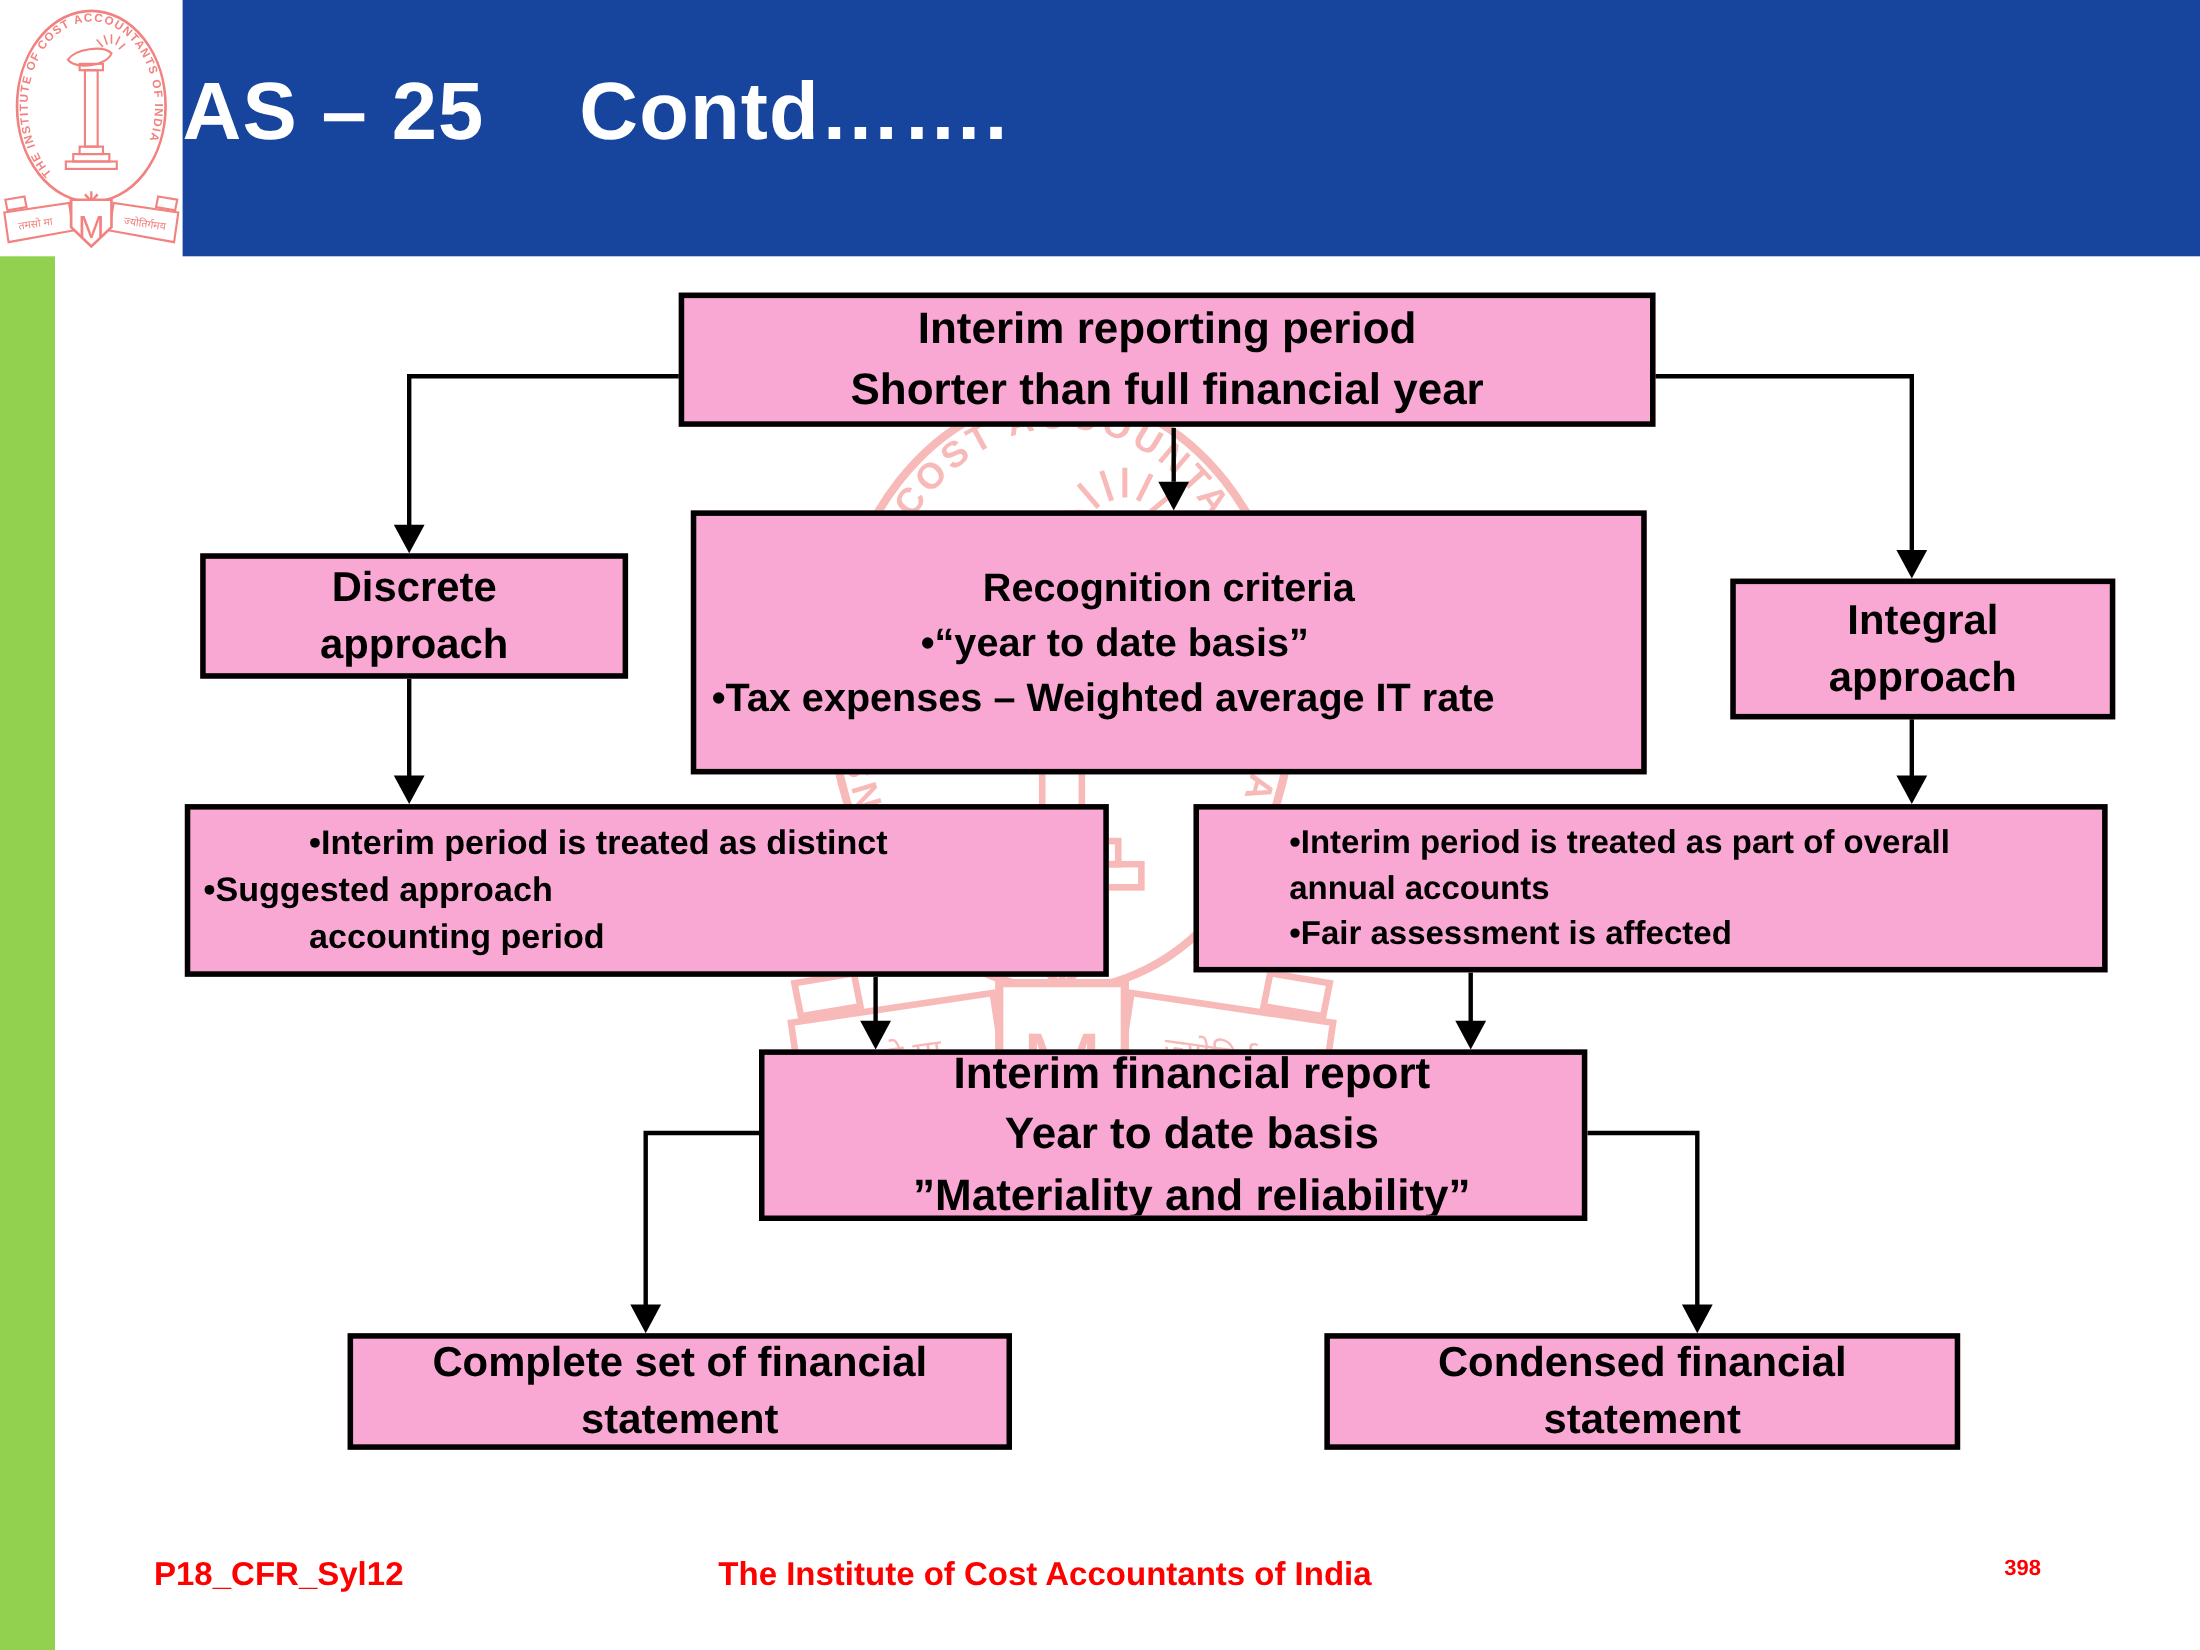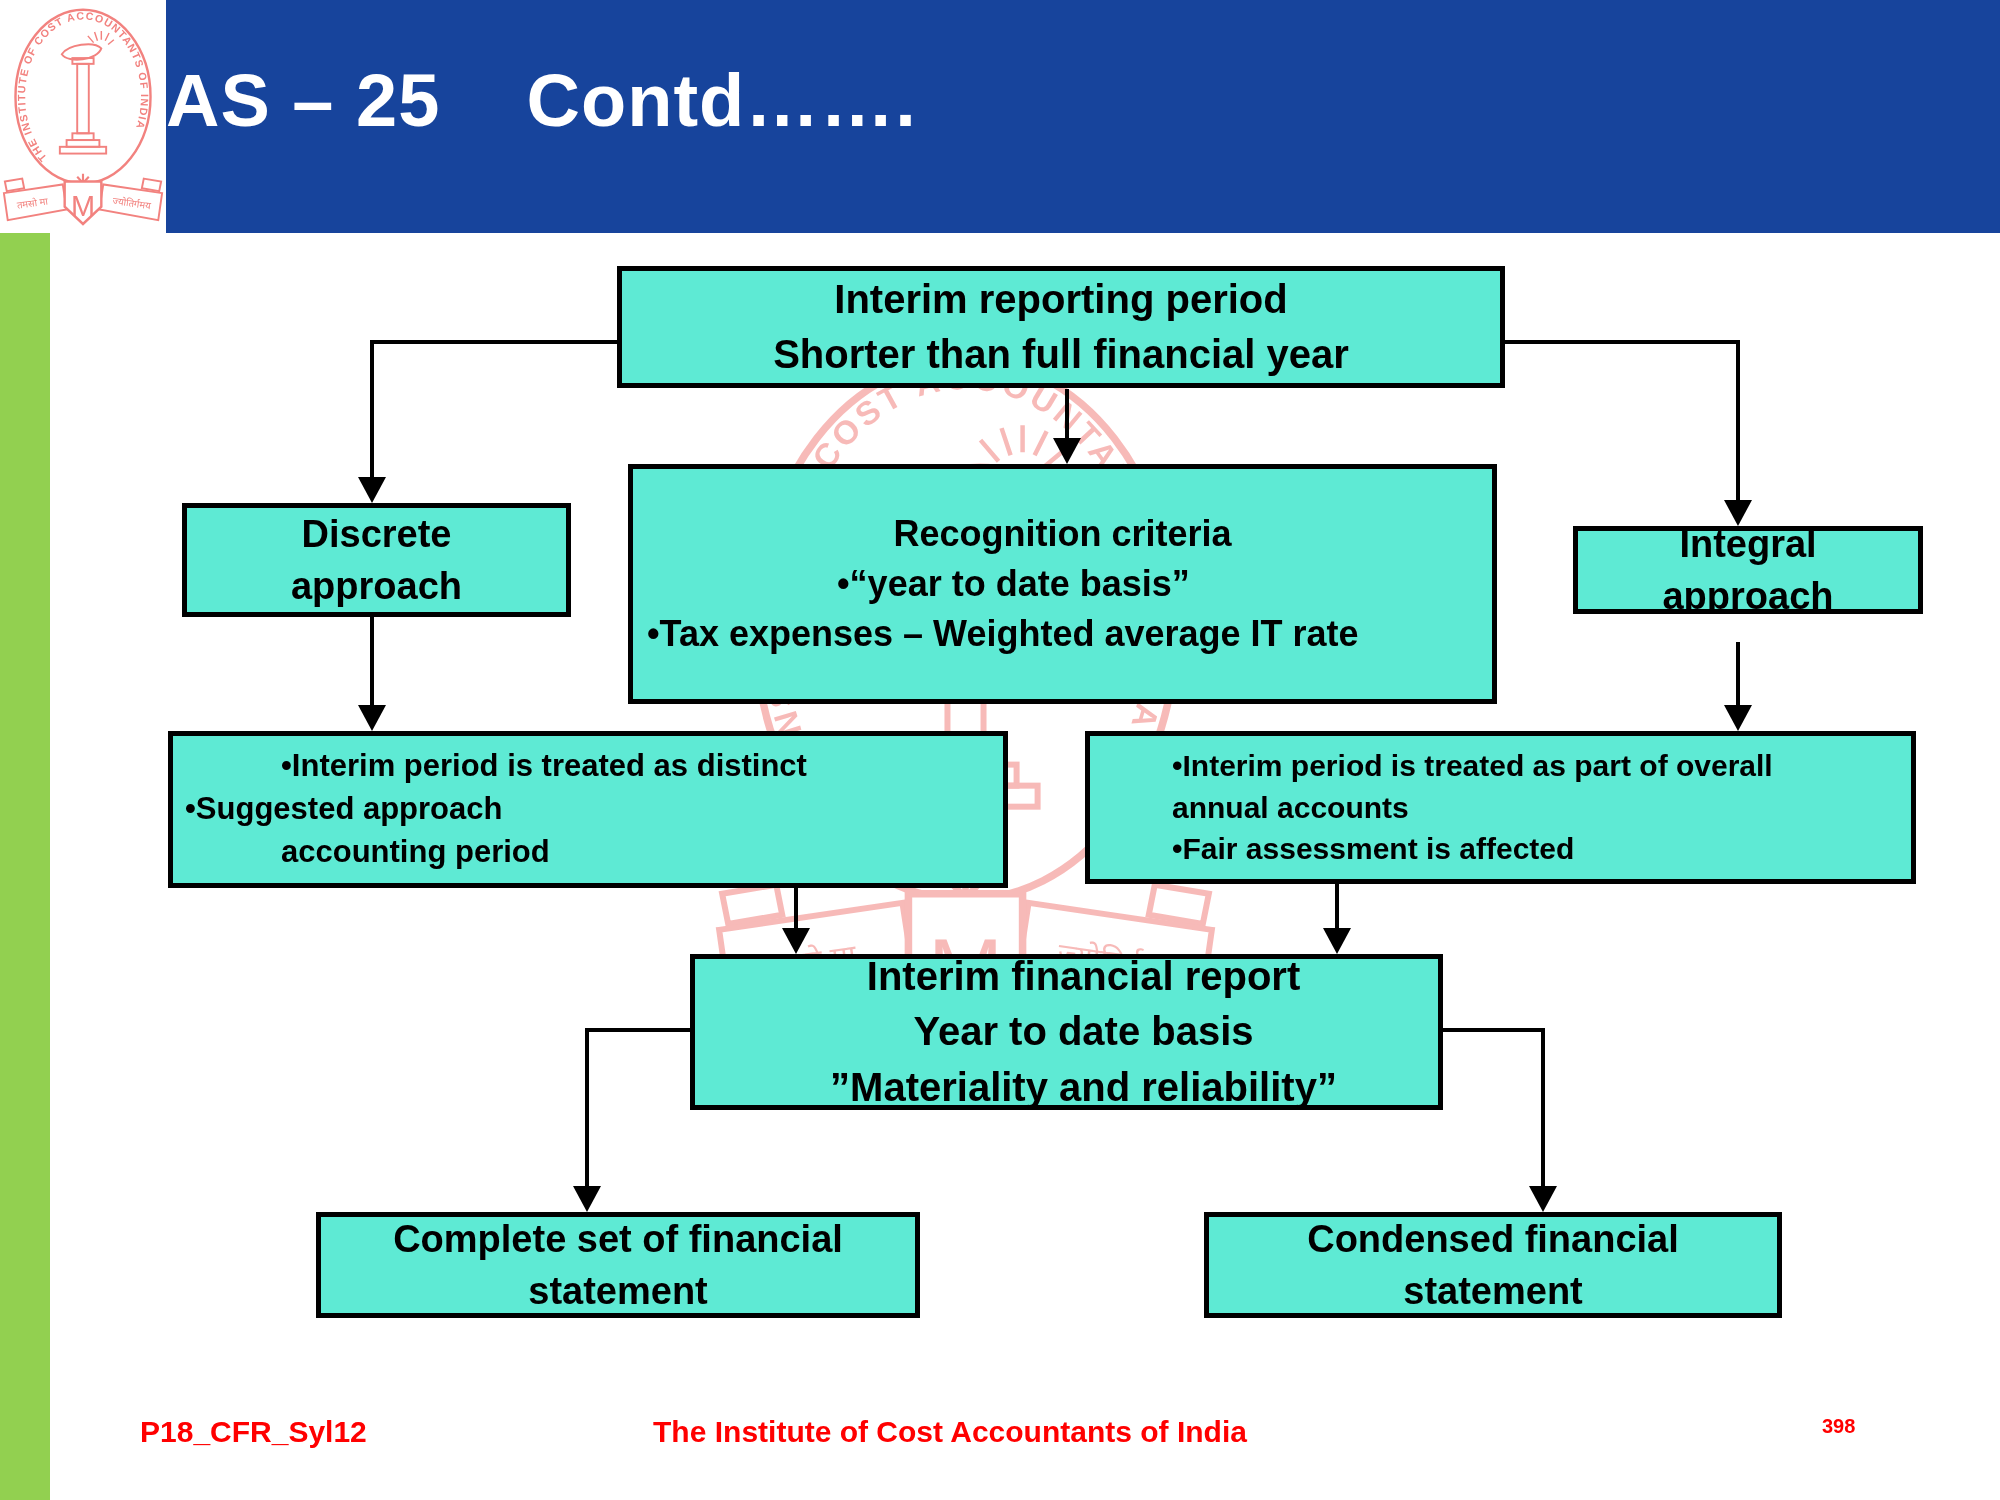--- a/index.html
+++ b/index.html
@@ -15,31 +15,31 @@
   .stripe{position:absolute;left:0;top:233px;width:50px;height:1267px;background:#92D050;}
 
   
   .logo-corner{position:absolute;left:1px;top:2px;width:164px;height:225px;z-index:0;}
   .watermark{position:absolute;left:710px;top:335px;width:511px;height:700px;opacity:0.55;z-index:1;}
 
   
   .connectors{position:absolute;left:0;top:0;width:2000px;height:1500px;z-index:2;}
 
   
-  .fbox{position:absolute;background:#5eead4;border:5px solid #000000;box-sizing:border-box;
+  .fbox{position:absolute;background:#f9a8d4;border:5px solid #000000;box-sizing:border-box;
         display:flex;flex-direction:column;justify-content:center;z-index:3;
         font-weight:bold;color:#000000;overflow:hidden;}
   .fbox .ln{white-space:pre;line-height:1.38;}
   .ctr{text-align:center;}
 
   .b-top{left:617px;top:266px;width:888px;height:122px;font-size:40px;}
   .b-discrete{left:182px;top:503px;width:389px;height:114px;font-size:38px;}
   .b-recog{left:628px;top:464px;width:869px;height:240px;font-size:36px;padding:4px 14px;}
   .b-recog .indent{margin-left:190px;}
-  .b-integral{left:1573px;top:526px;width:350px;height:88px;font-size:38px;}
+  .b-integral{left:1573px;top:526px;width:350px;height:128px;font-size:38px;}
   .b-leftmid{left:168px;top:731px;width:840px;height:157px;font-size:31px;padding-left:12px;}
   .b-leftmid .ind1{margin-left:96px;}
   .b-rightmid{left:1085px;top:731px;width:831px;height:153px;font-size:30px;}
   .b-rightmid .ln{margin-left:82px;}
   .b-interim{left:690px;top:954px;width:753px;height:156px;font-size:40px;line-height:1.3;padding-left:34px;}
   .b-complete{left:316px;top:1212px;width:604px;height:106px;font-size:38px;}
   .b-condensed{left:1204px;top:1212px;width:578px;height:106px;font-size:38px;}
 
   
   .footer-left{position:absolute;left:140px;top:1415px;font-size:30px;font-weight:bold;color:#FF0000;}

